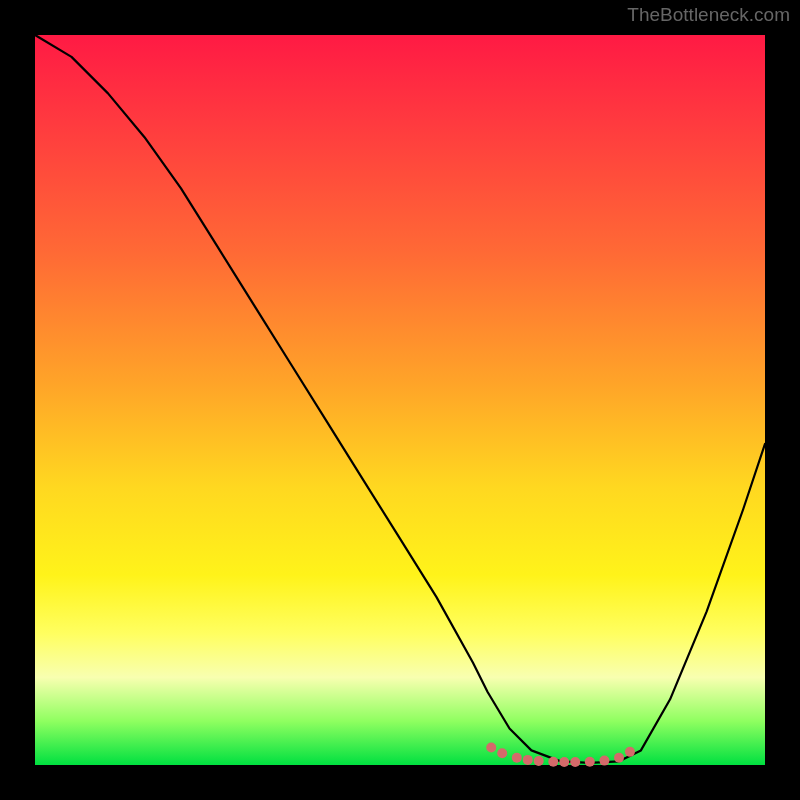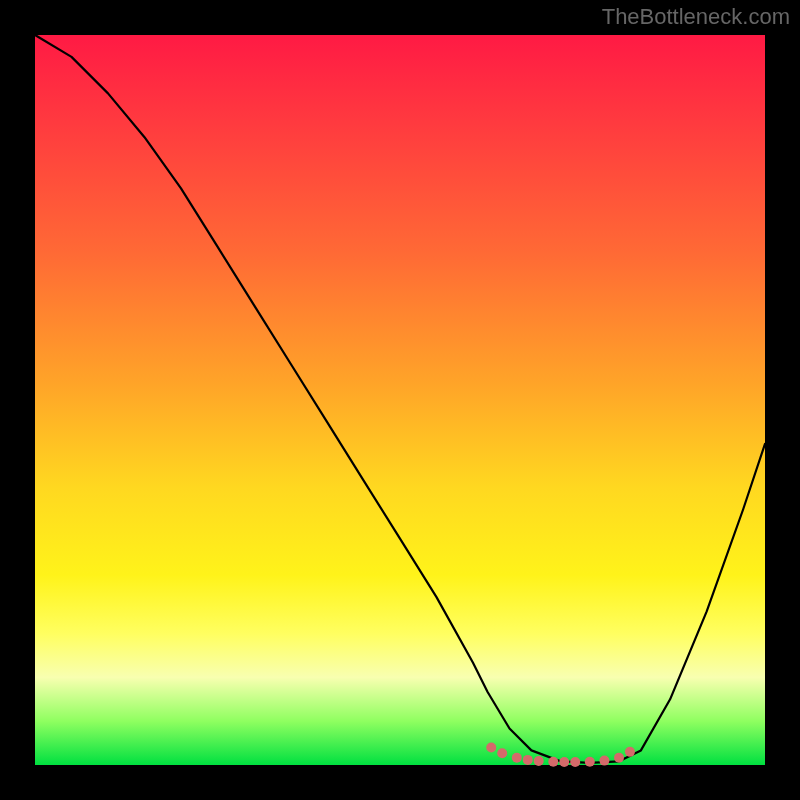--- a/index.html
+++ b/index.html
@@ -9,21 +9,21 @@
     width: 800px;
     height: 800px;
     background: #000;
   }
   .watermark {
     position: absolute;
     top: 4px;
     right: 10px;
     color: #666;
     font-family: Arial, sans-serif;
-    font-size: 22px;
+    font-size: 19px;
     font-weight: 500;
     z-index: 10;
   }
   .plot-area {
     position: absolute;
     left: 35px;
     top: 35px;
     width: 730px;
     height: 730px;
     

